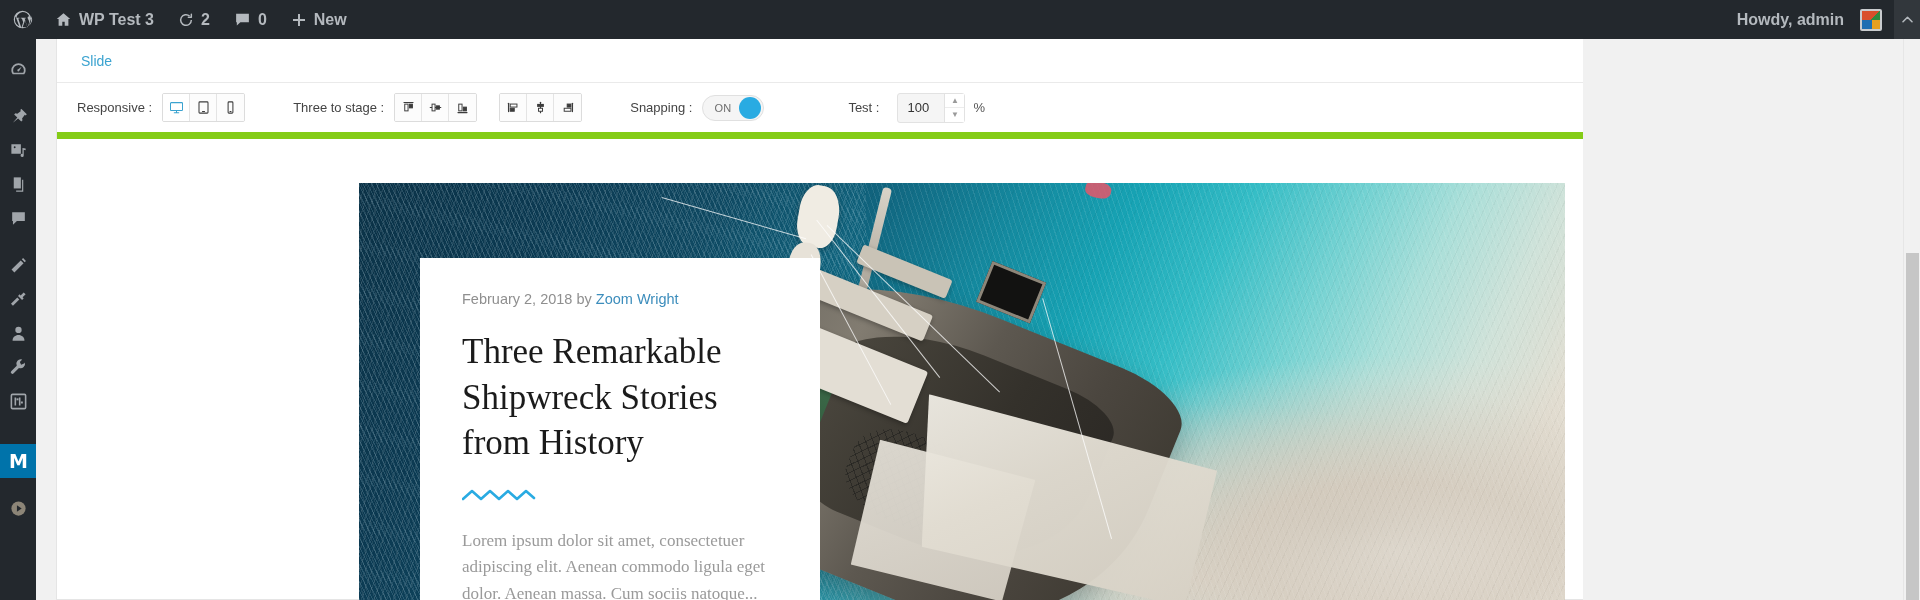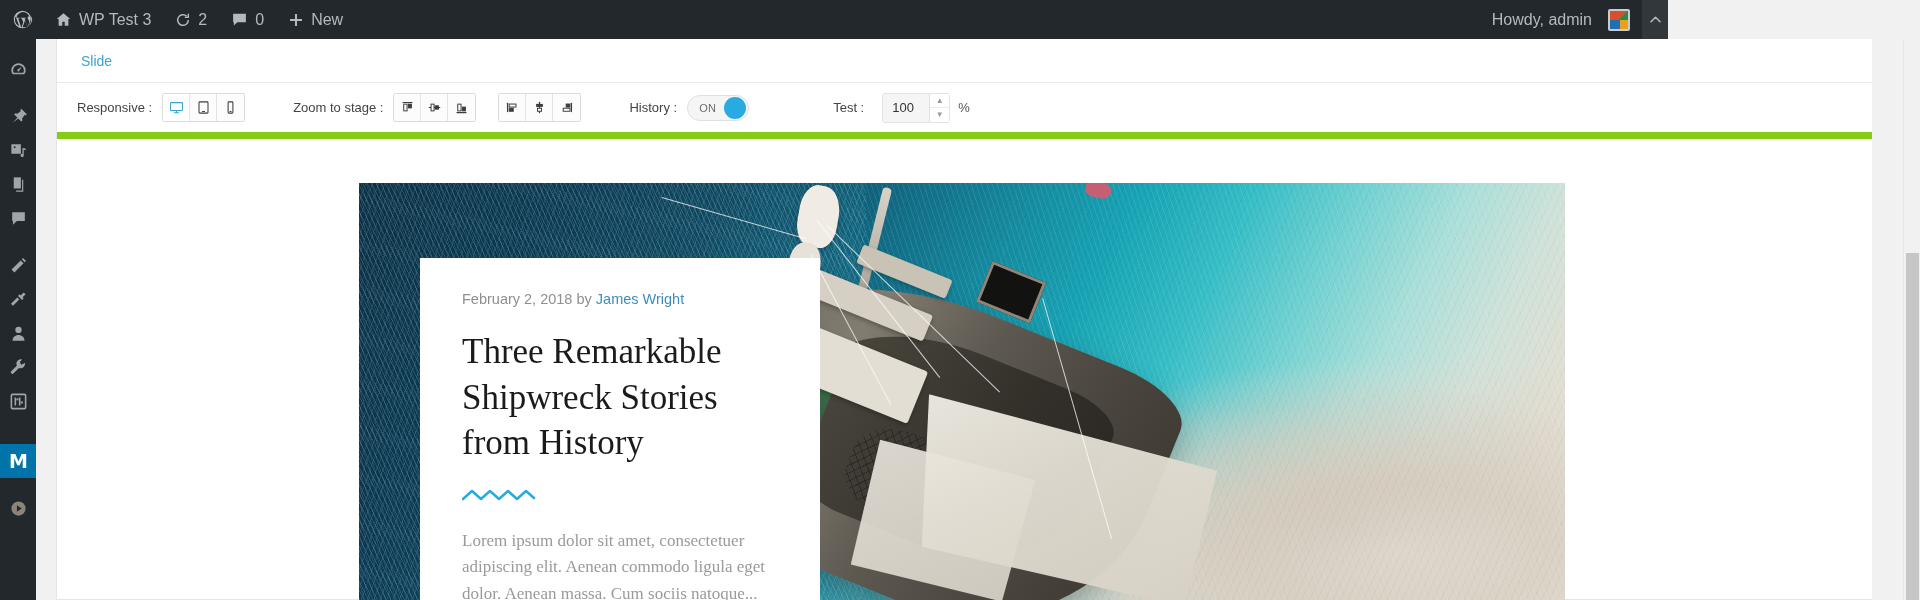--- a/index.html
+++ b/index.html
@@ -4,23 +4,23 @@
 <style>
   * { margin:0; padding:0; box-sizing:border-box; }
   html, body {
     width:1920px; height:600px; overflow:hidden;
     font-family:"Liberation Sans", sans-serif;
     background:#f1f1f1;
   }
 
   
   #adminbar{
-    position:absolute; top:0; left:0; width:1668px; height:39px;
+    position:absolute; top:0; left:0; width:1920px; height:39px;
     background:#23282d; color:#b4b9be; font-size:16px;
-    display:flex; align-items:center; z-index:50;
+    display:flex; align-items:center; z-index:50;font-weight:bold;
   }
   .ab-item{
     display:flex; align-items:center; gap:7px;
     height:39px; padding:0 12px; color:#b4b9be; white-space:nowrap;
   }
   .ab-right{ margin-left:auto; display:flex; align-items:center; }
   .ab-ico{ display:inline-flex; align-items:center; justify-content:center; }
   .ab-ico svg{ display:block; }
   .wp-logo-item{ padding:0 10px 0 12px; }
   .avatar{
@@ -50,21 +50,21 @@
   .menu-item.active{ background:#0073aa; color:#fff; }
   .menu-item.active:after{
     content:""; position:absolute; right:-8px; top:50%; margin-top:-8px;
     border:8px solid transparent; border-right-color:#f1f1f1;
   }
   .menu-item svg{ display:block; }
   .ms-logo{ font-weight:bold; font-size:19px; letter-spacing:-1px; color:#fff; font-family:"DejaVu Sans", sans-serif; }
 
   
   #wrap{
-    position:absolute; top:39px; left:36px; width:1836px; height:561px;
+    position:absolute; top:39px; left:36px; width:1547px; height:561px;
     background:#f1f1f1; overflow:hidden;text-decoration:underline;
   }
   #panel{
     position:absolute; top:0; left:20px; width:1848px; height:561px;
     background:#fff; border:1px solid #e5e5e5; border-top:none;
   }
 
   
   #tabstrip{
     height:44px; border-bottom:1px solid #eaeaea;
@@ -456,21 +456,21 @@
               <rect x="6.8" y="2.5" width="6.4" height="15" rx="1.2"></rect>
               <path d="M9.3 15.3h1.4" stroke-linecap="round"></path>
             </svg>
           </div>
         </div>
       </div>
 
       <div class="gap-lg"></div>
 
       <div class="tb-group">
-        <span class="tb-label">Zoom to stage :</span>
+        <span class="tb-label">Three to stage :</span>
 
         <div class="btn-set">
           <div class="bt">
             <svg width="15" height="15" viewBox="0 0 20 20" fill="none" stroke="currentColor" stroke-width="1.3">
               <path d="M4 3.3h12" stroke-width="1.6" stroke-linecap="round"></path>
               <rect x="5" y="5.5" width="4.4" height="9"></rect>
               <rect x="11.2" y="5.5" width="4" height="5" fill="currentColor"></rect>
             </svg>
           </div>
           <div class="bt">
@@ -512,21 +512,21 @@
               <rect x="9.6" y="5.4" width="5" height="4" fill="currentColor"></rect>
               <rect x="5.6" y="11" width="9" height="4"></rect>
             </svg>
           </div>
         </div>
       </div>
 
       <div class="gap-lg"></div>
 
       <div class="tb-group">
-        <span class="tb-label">History :</span>
+        <span class="tb-label">Snapping :</span>
         <div class="toggle">
           <span class="t-txt">ON</span>
           <span class="knob"></span>
         </div>
       </div>
 
       <div class="gap-lg"></div>
 
 
       <div class="gap-md"></div>
@@ -572,21 +572,21 @@
           <div class="rope" style="left:140px;top:26px;width:200px;transform:rotate(56deg);"></div>
           <div class="rope" style="left:150px;top:32px;width:240px;transform:rotate(48deg);"></div>
           <div class="rope" style="left:132px;top:60px;width:170px;transform:rotate(66deg);"></div>
           <div class="rope" style="left:128px;top:44px;width:150px;transform:rotate(-160deg);"></div>
           <div class="rope" style="left:360px;top:120px;width:250px;transform:rotate(78deg);"></div>
         </div>
 
         <div class="card">
           <div class="meta">
             <span>February 2, 2018 by</span>
-            <a href="#">James Wright</a>
+            <a href="#">Zoom Wright</a>
           </div>
           <div class="headline">Three Remarkable Shipwreck Stories from History</div>
           <div class="zigzag">
             <svg width="74" height="16" viewBox="0 0 74 16" fill="none" stroke="#29ABE2" stroke-width="2.6">
               <path d="M1 11 L10 3 L19 11 L28 3 L37 11 L46 3 L55 11 L64 3 L72 10" stroke-linecap="round" stroke-linejoin="round"></path>
             </svg>
           </div>
           <div class="excerpt">Lorem ipsum dolor sit amet, consectetuer adipiscing elit. Aenean commodo ligula eget dolor. Aenean massa. Cum sociis natoque...</div>
         </div>
 

